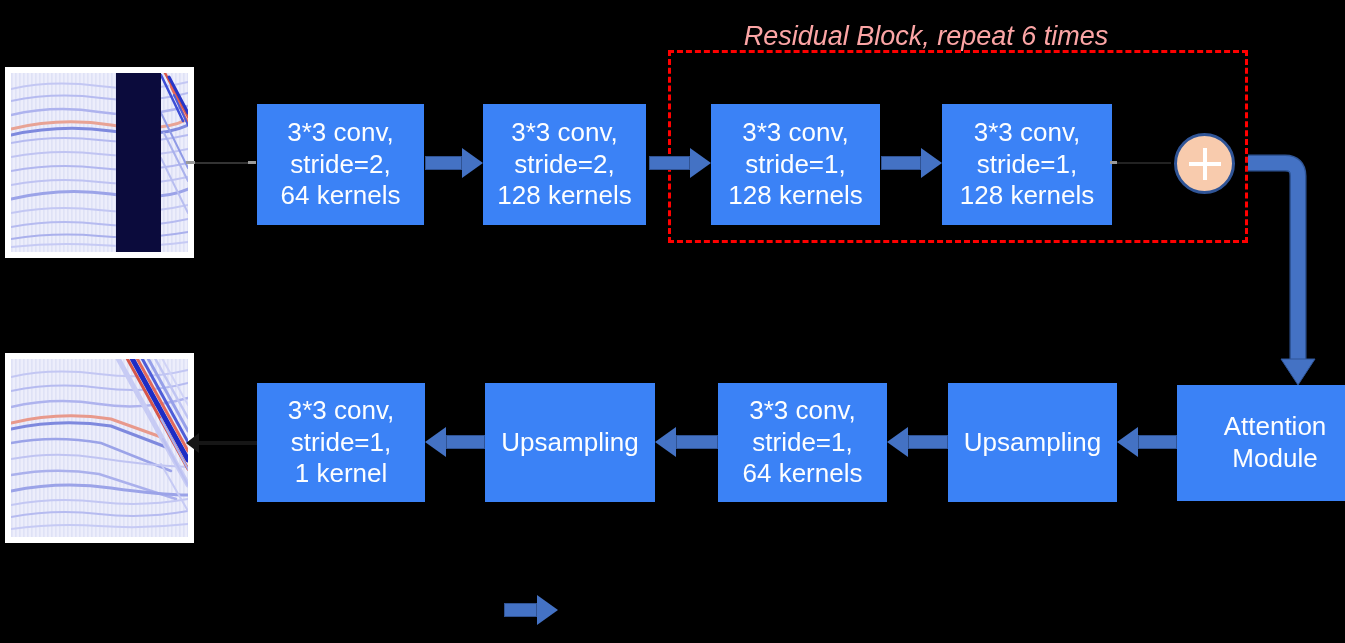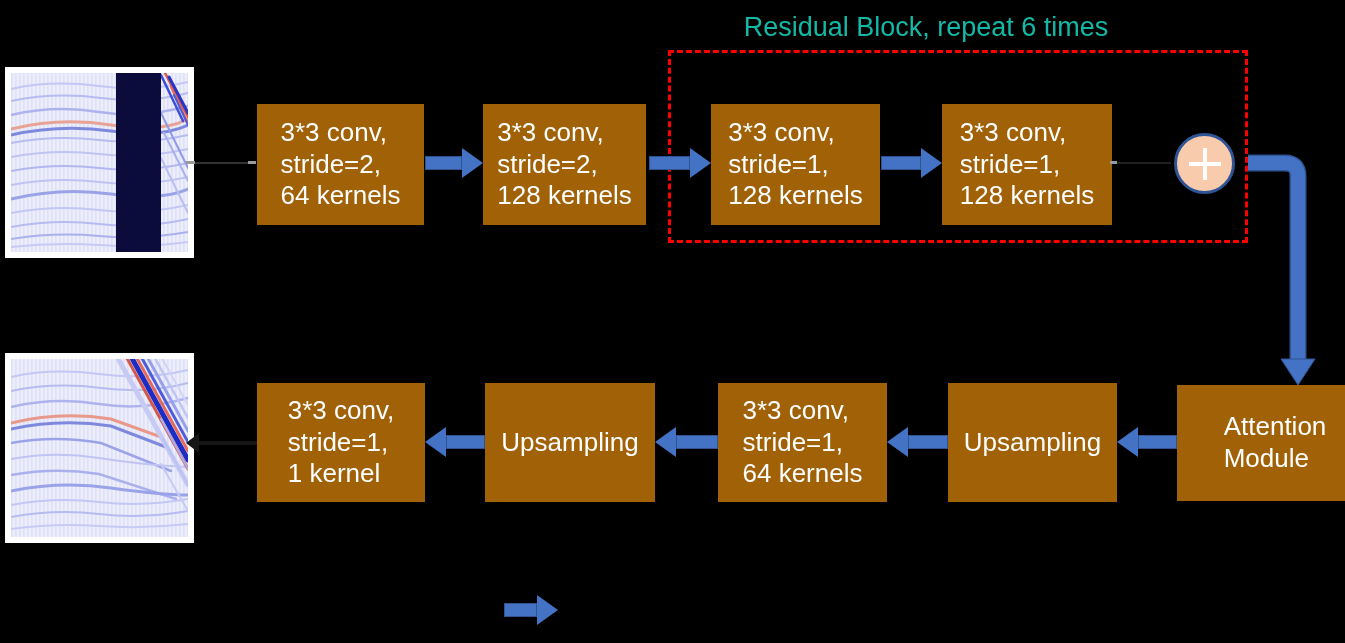--- a/index.html
+++ b/index.html
@@ -1,30 +1,30 @@
 <!DOCTYPE html>
 <html><head>
 <meta charset="utf-8">
 <style>
   html,body{margin:0;padding:0;background:#000;}
   .canvas{
     position:relative;width:1345px;height:643px;background:#000;overflow:hidden;
     font-family:"Liberation Sans", sans-serif;
   }
   .title{
-    position:absolute;left:656px;top:12px;width:540px;text-align:center;
-    color:#14b8a6;font-size:27px;line-height:30px;white-space:nowrap;
+    position:absolute;left:656px;top:21px;width:540px;text-align:center;
+    color:#fca5a5;font-size:27px;line-height:30px;white-space:nowrap;font-style:italic;
   }
   .residual-outline{
     position:absolute;left:668px;top:50px;width:580px;height:193px;
     border:3px dashed #ff0000;box-sizing:border-box;background:transparent;
   }
   .box{
-    position:absolute;background:#a16207;color:#fdfeff;
-    display:flex;align-items:center;justify-content:center;
+    position:absolute;background:#3b82f6;color:#fdfeff;
+    display:flex;align-items:center;justify-content:center;text-align:center;
     font-size:26px;line-height:1.23;white-space:pre-line;box-sizing:border-box;
   }
   
   .arrow{position:absolute;display:flex;align-items:center;height:30px;}
   .arrow .shaft{flex:1;height:14px;background:#4472c4;box-shadow:inset 0 0 0 1px rgba(38,66,122,.65);}
   .head-r{width:0;height:0;border-top:15px solid transparent;border-bottom:15px solid transparent;border-left:21px solid #4472c4;}
   .head-l{width:0;height:0;border-top:15px solid transparent;border-bottom:15px solid transparent;border-right:21px solid #4472c4;}
   
   .dark-line{position:absolute;background:#333;height:2px;}
   .tick{position:absolute;background:#9a9a9a;height:3px;}

